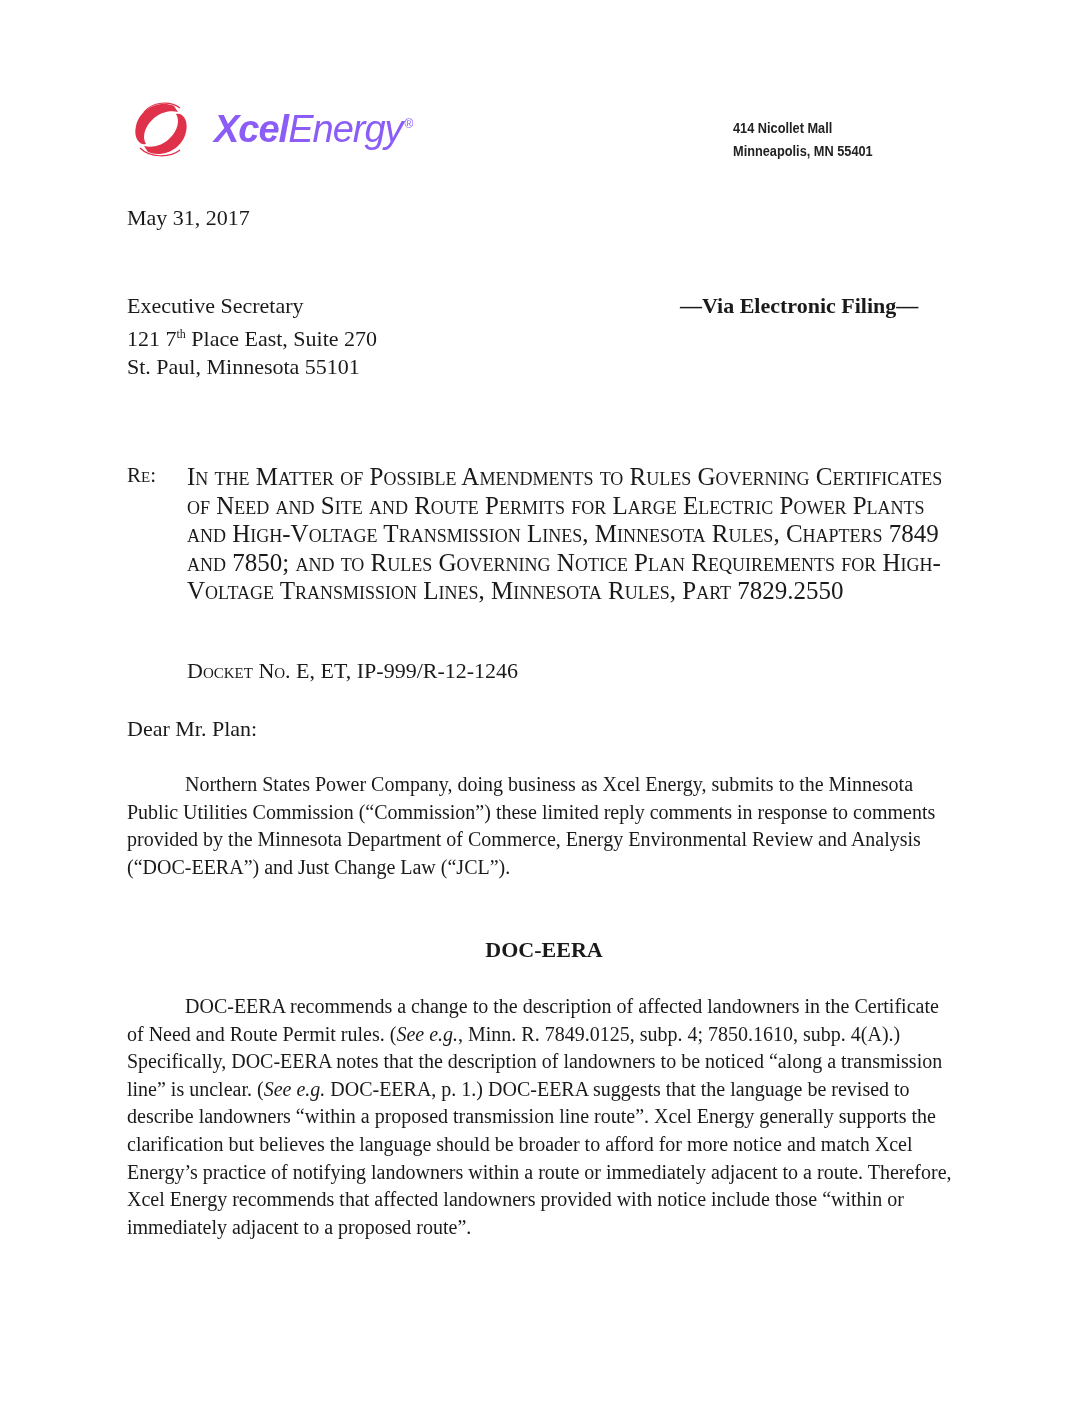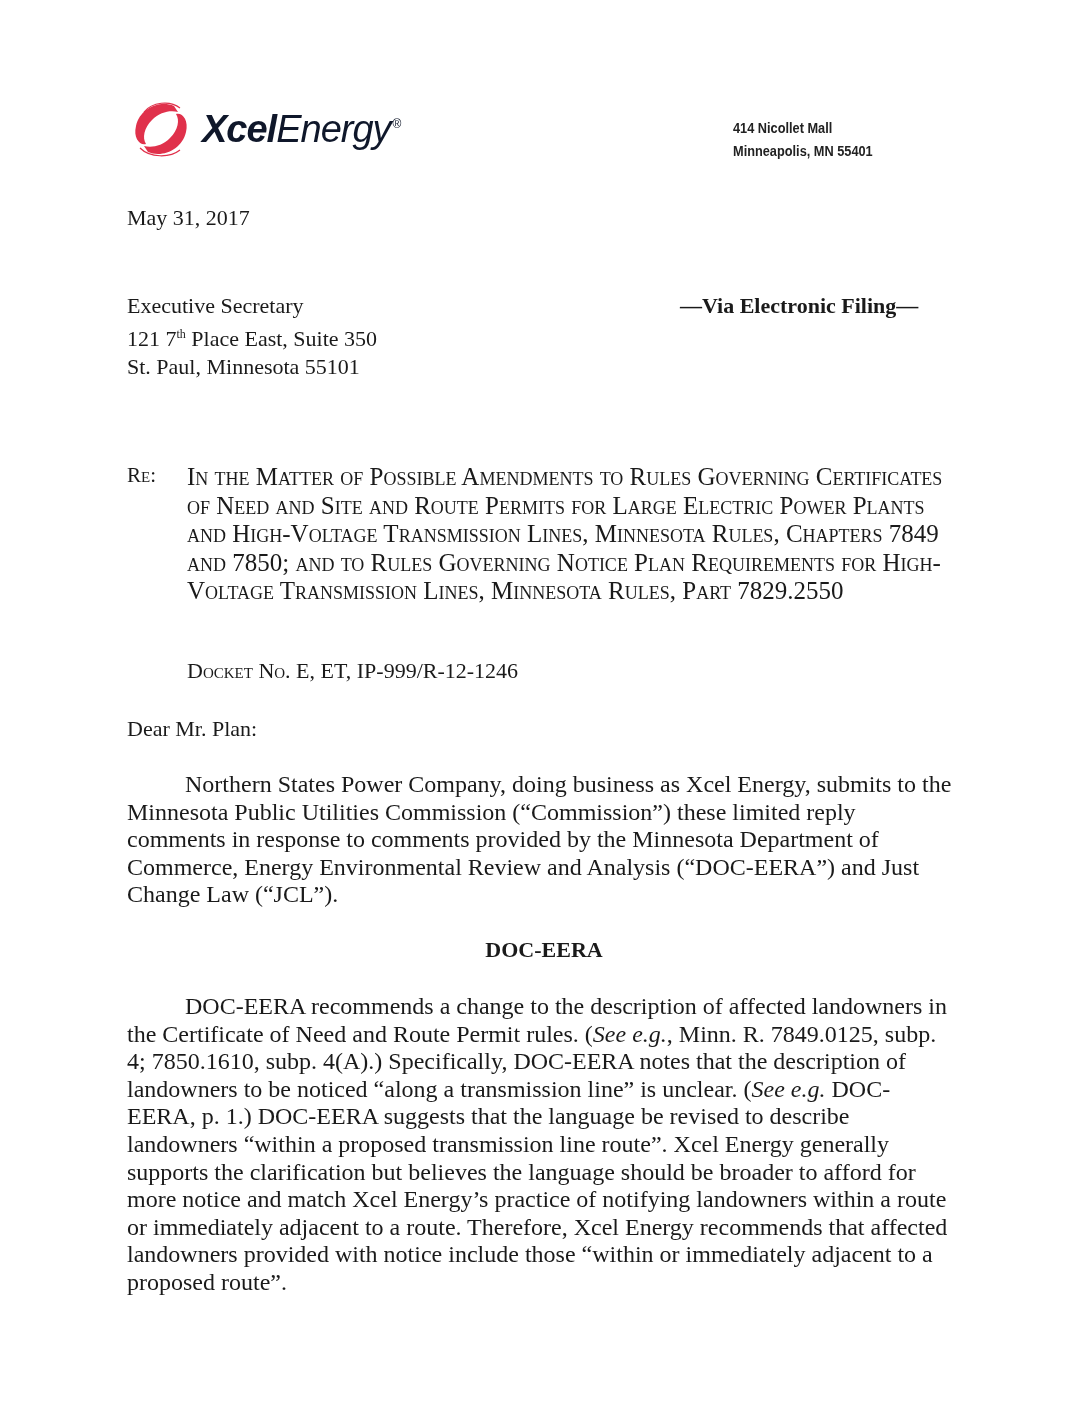--- a/index.html
+++ b/index.html
@@ -2,40 +2,40 @@
 <html><head>
   <meta charset="utf-8">
   <style>
     html, body { margin: 0; padding: 0; background: #ffffff; }
     body { width: 1088px; height: 1406px; position: relative; overflow: hidden; color: #1a1a1a; }
     .serif { font-family: "Liberation Serif", "DejaVu Serif", serif; }
     .sans  { font-family: "Liberation Sans", "DejaVu Sans", sans-serif; }
 
     .logo { position: absolute; left: 130px; top: 98px; display: flex; align-items: center; }
     .logo svg { width: 60px; height: 62px; }
-    .logo-word { margin-left: 12px; font-size: 38px; letter-spacing: -1px; color: #0f172a; font-style: italic; }
+    .logo-word { margin-left: 24px; font-size: 38px; letter-spacing: -1px; color: #8b5cf6; font-style: italic; }
     .logo-word .xcel { font-weight: 900; }
     .logo-word .energy { font-weight: 400; }
     .logo-word sup { font-size: 12px; font-style: normal; vertical-align: super; margin-left: 2px; }
 
     .address { position: absolute; left: 733px; top: 117px; font-size: 14.5px; font-weight: 700; line-height: 23px; color: #222; transform: scaleX(0.88); transform-origin: left top; }
 
     .date { position: absolute; left: 127px; top: 205px; font-size: 22px; }
 
     .recipient { position: absolute; left: 127px; top: 292px; font-size: 22px; line-height: 28px; }
     .recipient sup { font-size: 12px; }
     .via { position: absolute; left: 680px; top: 293px; font-size: 22px; font-weight: 700; }
 
     .re-label { position: absolute; left: 127px; top: 463px; font-size: 21px; font-variant: small-caps; }
     .re-text { position: absolute; left: 187px; top: 463px; width: 760px; font-size: 25px; line-height: 28.5px; font-variant: small-caps; }
     .docket { position: absolute; left: 187px; top: 658px; font-size: 22px; font-variant: small-caps; }
 
     .salutation { position: absolute; left: 127px; top: 716px; font-size: 22px; }
 
-    .para { position: absolute; left: 127px; width: 830px; font-size: 24px; line-height: 27.6px; text-indent: 58px; }
+    .para { position: absolute; left: 127px; width: 830px; font-size: 20px; line-height: 27.6px; text-indent: 58px; }
     .para1 { top: 771px; }
     .heading { position: absolute; left: 0; width: 1088px; top: 937px; text-align: center; font-size: 22px; font-weight: 700; }
     .para2 { top: 993px; }
     .para2 i { font-style: italic; }
   </style>
 </head>
 <body>
 
 <div class="logo">
   <svg viewBox="0 0 60 62">
@@ -51,21 +51,21 @@
 
 <div class="address sans">
   <div>414 Nicollet Mall</div>
   <div>Minneapolis, MN 55401</div>
 </div>
 
 <div class="date serif">May 31, 2017</div>
 
 <div class="recipient serif">
   <div>Executive Secretary</div>
-  <div><span>121 7</span><sup>th</sup><span> Place East, Suite 350</span></div>
+  <div><span>121 7</span><sup>th</sup><span> Place East, Suite 270</span></div>
   <div>St. Paul, Minnesota 55101</div>
 </div>
 
 <div class="via serif">—Via Electronic Filing—</div>
 
 <div class="re-label serif">Re:</div>
 <div class="re-text serif">In the Matter of Possible Amendments to Rules Governing Certificates of Need and Site and Route Permits for Large Electric Power Plants and High-Voltage Transmission Lines, Minnesota Rules, Chapters 7849 and 7850; and to Rules Governing Notice Plan Requirements for High-Voltage Transmission Lines, Minnesota Rules, Part 7829.2550</div>
 <div class="docket serif">Docket No. E, ET, IP-999/R-12-1246</div>
 
 <div class="salutation serif">Dear Mr. Plan:</div>

